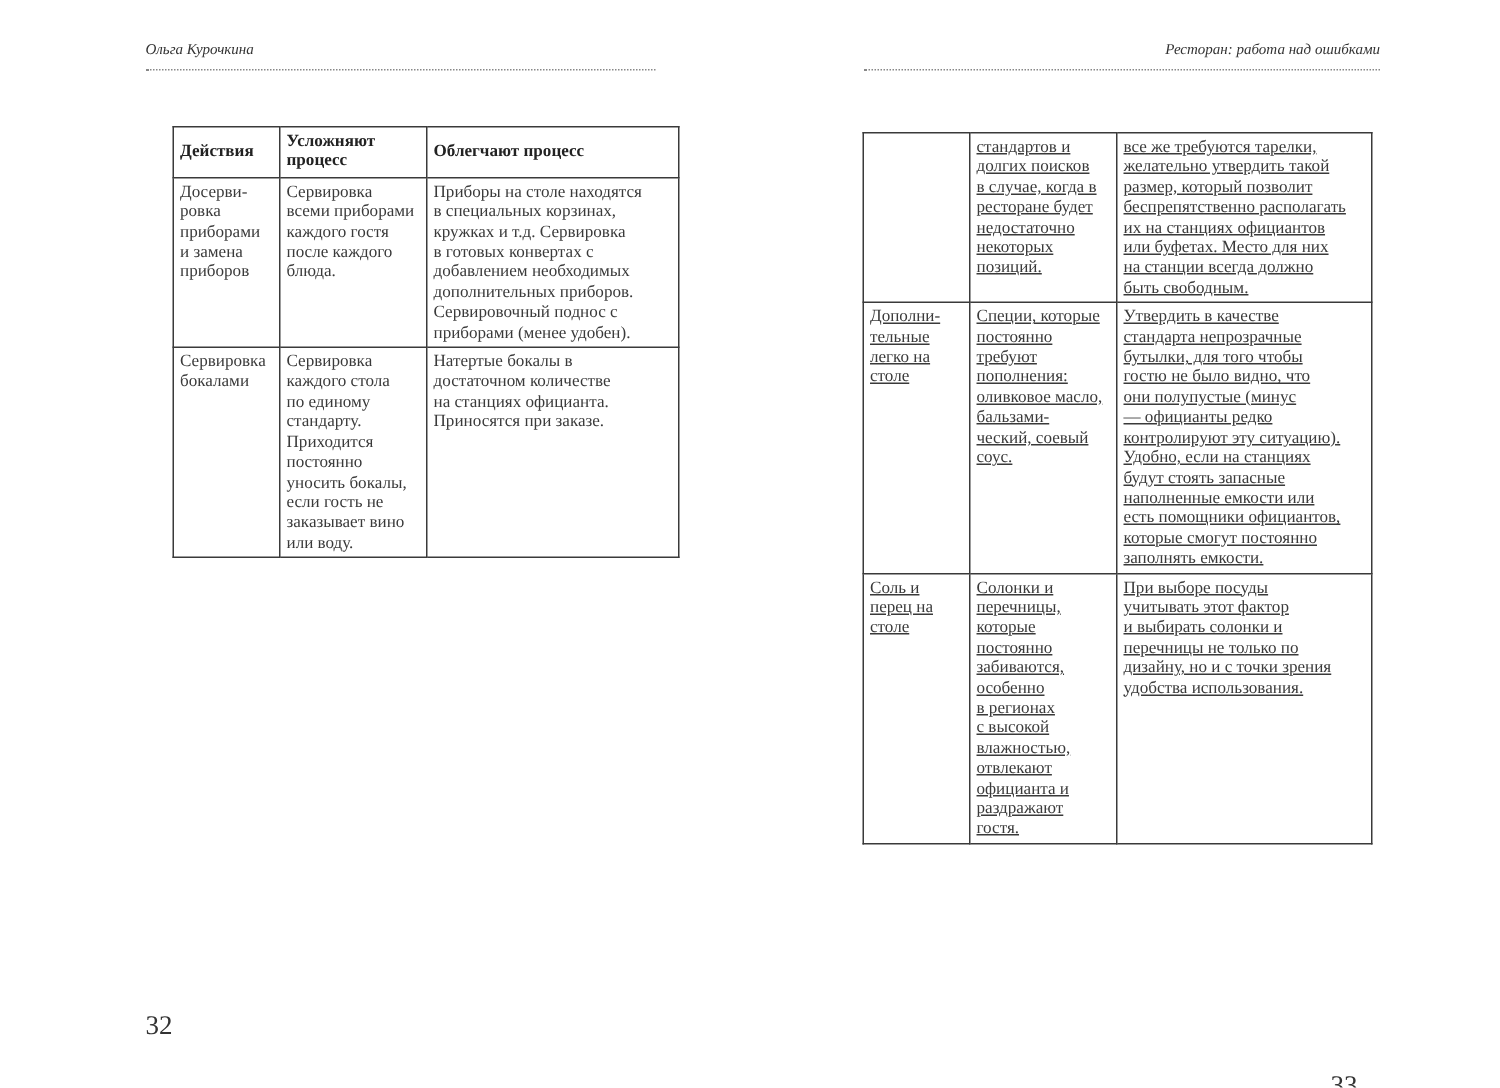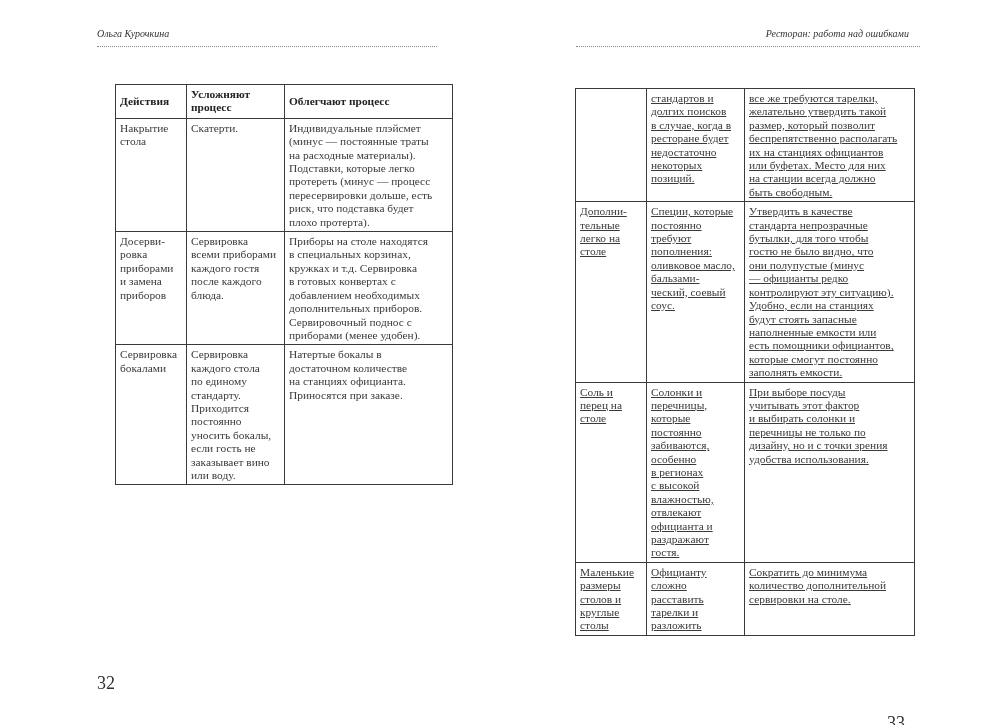--- a/index.html
+++ b/index.html
@@ -25,21 +25,21 @@
 
   .running-head {
     position: absolute;
     top: 28px;
     font-style: italic;
     font-size: 10px;
     color: #333;
     white-space: nowrap;
   }
   .page-left .running-head { left: 97px; }
-  .page-right .running-head { right: 91px; }
+  .page-right .running-head { right: 80px; }
 
   .head-rule {
     position: absolute;
     top: 46px;
     height: 0;
     border-top: 1px dotted #888;
   }
   .page-left .head-rule { left: 97px; width: 340px; }
   .page-right .head-rule { left: 76px; width: 344px; }
 
@@ -103,33 +103,20 @@
         <col class="col-3">
     </colgroup>
     <thead>
       <tr>
         <th>Действия</th>
         <th>Усложняют процесс</th>
         <th>Облегчают процесс</th>
       </tr>
     </thead>
     <tbody>
-      <tr>
-        <td>Накрытие
-стола</td>
-        <td>Скатерти.</td>
-        <td>Индивидуальные плэйсмет
-(минус — постоянные траты
-на расходные материалы).
-Подставки, которые легко
-протереть (минус — процесс
-пересервировки дольше, есть
-риск, что подставка будет
-плохо протерта).</td>
-      </tr>
       <tr>
         <td>Досерви-
 ровка
 приборами
 и замена
 приборов</td>
         <td>Сервировка
 всеми приборами
 каждого гостя
 после каждого
@@ -240,32 +227,17 @@
 официанта и
 раздражают
 гостя.</td>
         <td>При выборе посуды
 учитывать этот фактор
 и выбирать солонки и
 перечницы не только по
 дизайну, но и с точки зрения
 удобства использования.</td>
       </tr>
-      <tr>
-        <td>Маленькие
-размеры
-столов и
-круглые
-столы</td>
-        <td>Официанту
-сложно
-расставить
-тарелки и
-разложить</td>
-        <td>Сократить до минимума
-количество дополнительной
-сервировки на столе.</td>
-      </tr>
     </tbody>
   </table>
 
   <div class="page-number">33</div>
 </div>
 
 </body></html>

